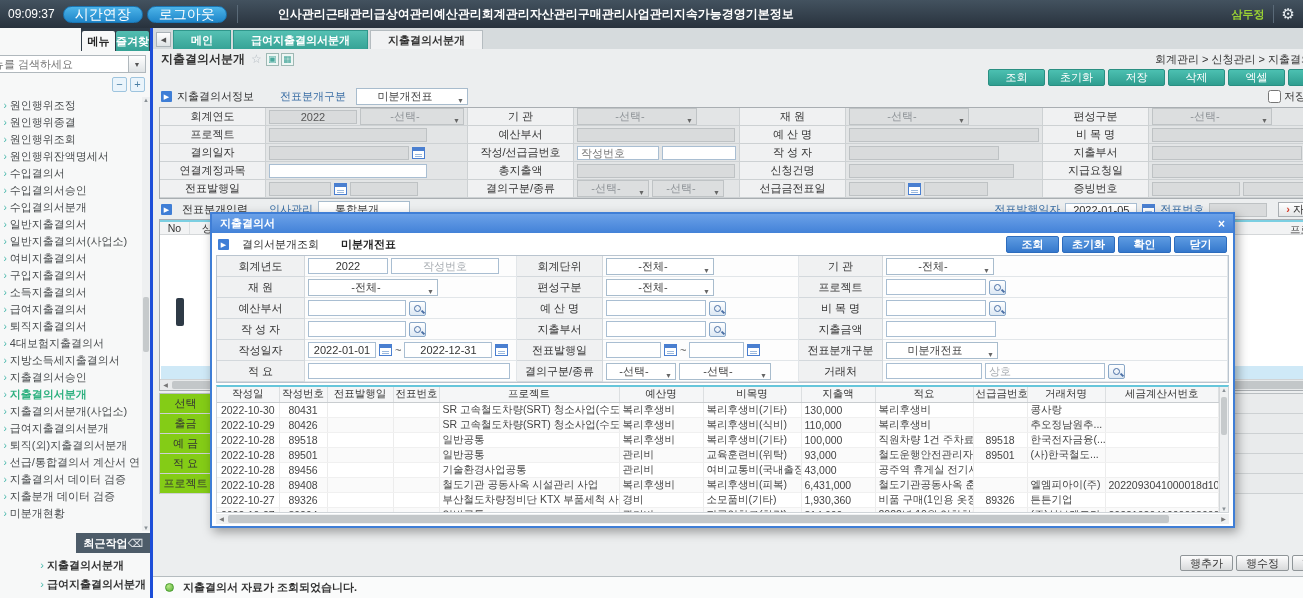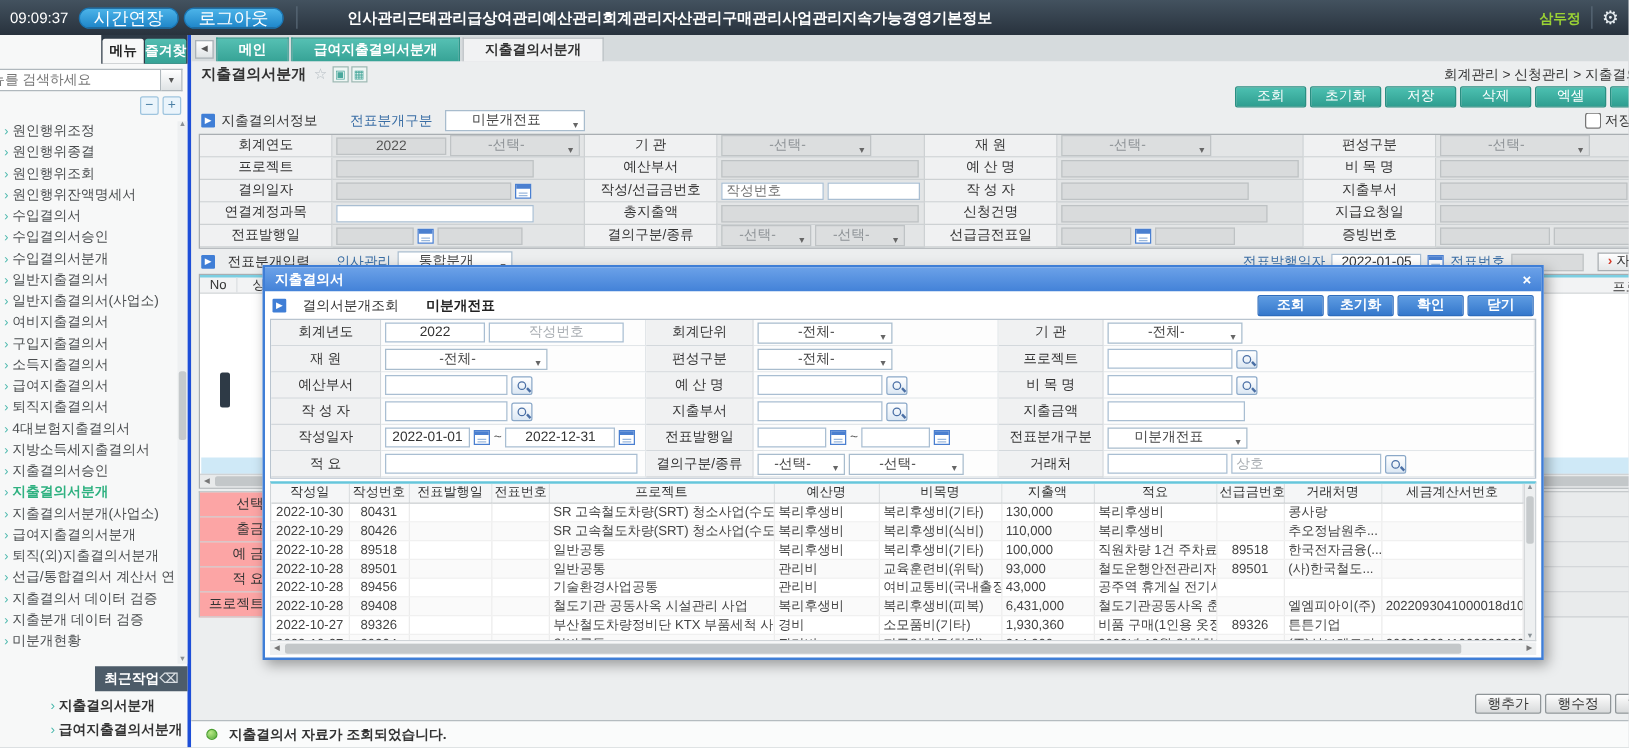--- a/index.html
+++ b/index.html
@@ -103,22 +103,22 @@
 .bg-head { height:15px; background:#f2f3f4; border-bottom:1px solid #d4d7d9; border-top:2px solid #7ccfe2;
   display:flex; font-size:10.5px; color:#333; position:relative; }
 .bg-hcell { border-right:1px solid #dcdfe1; text-align:center; line-height:13px; }
 .bg-hproj { position:absolute; right:14px; top:1px; }
 .bg-selrow { position:absolute; left:1px; right:1px; top:146px; height:14px; background:#cfe9f7; }
 .bg-hscroll { position:absolute; left:0; right:0; bottom:0; height:11px; background:#e8eaeb; border-top:1px solid #d0d3d5; }
 .hs-arrow { position:absolute; top:0; width:11px; height:10px; font-size:6px; color:#777; text-align:center; line-height:10px; }
 .hs-thumb { position:absolute; top:1px; height:8px; background:#c3c7c9; border-radius:2px; }
 
 .bgform { margin:2px 6px 0; display:grid; grid-template-columns:52px 1fr; border:1px solid #b9bec1; border-bottom:none; }
-.bgf-label { height:20px; line-height:19px; background:#fca5a5; border-right:1px solid #cdd1d3; border-bottom:1px solid #cdd1d3;
-  font-size:11px; color:#333; text-align:right; white-space:nowrap; overflow:hidden; }
+.bgf-label { height:20px; line-height:19px; background:#84cc16; border-right:1px solid #cdd1d3; border-bottom:1px solid #cdd1d3;
+  font-size:11px; color:#333; text-align:center; white-space:nowrap; overflow:hidden; }
 .bgf-field { height:20px; background:#e9ebec; border-bottom:1px solid #cdd1d3; }
 
 .spacer { flex:1; }
 .rowbtns { display:flex; justify-content:flex-end; gap:3px; padding:0 8px; }
 .gbtn { height:16px; padding:0 9px; border:1px solid #8f9598; background:linear-gradient(#fdfdfd,#d8dadb);
   border-radius:2px; font-size:11px; line-height:14px; color:#333; cursor:pointer; }
 .statusbar { height:22px; margin-top:5px; background:#fafbfb; border-top:1px solid #b5bcc0;
   display:flex; align-items:center; padding:0 12px; gap:9px; }
 .dot { width:9px; height:9px; border-radius:50%; background:radial-gradient(circle at 35% 30%,#b8e986,#57ad3a); border:1px solid #4a9e2f; }
 .status-text { font-size:11px; font-weight:bold; color:#333; }

